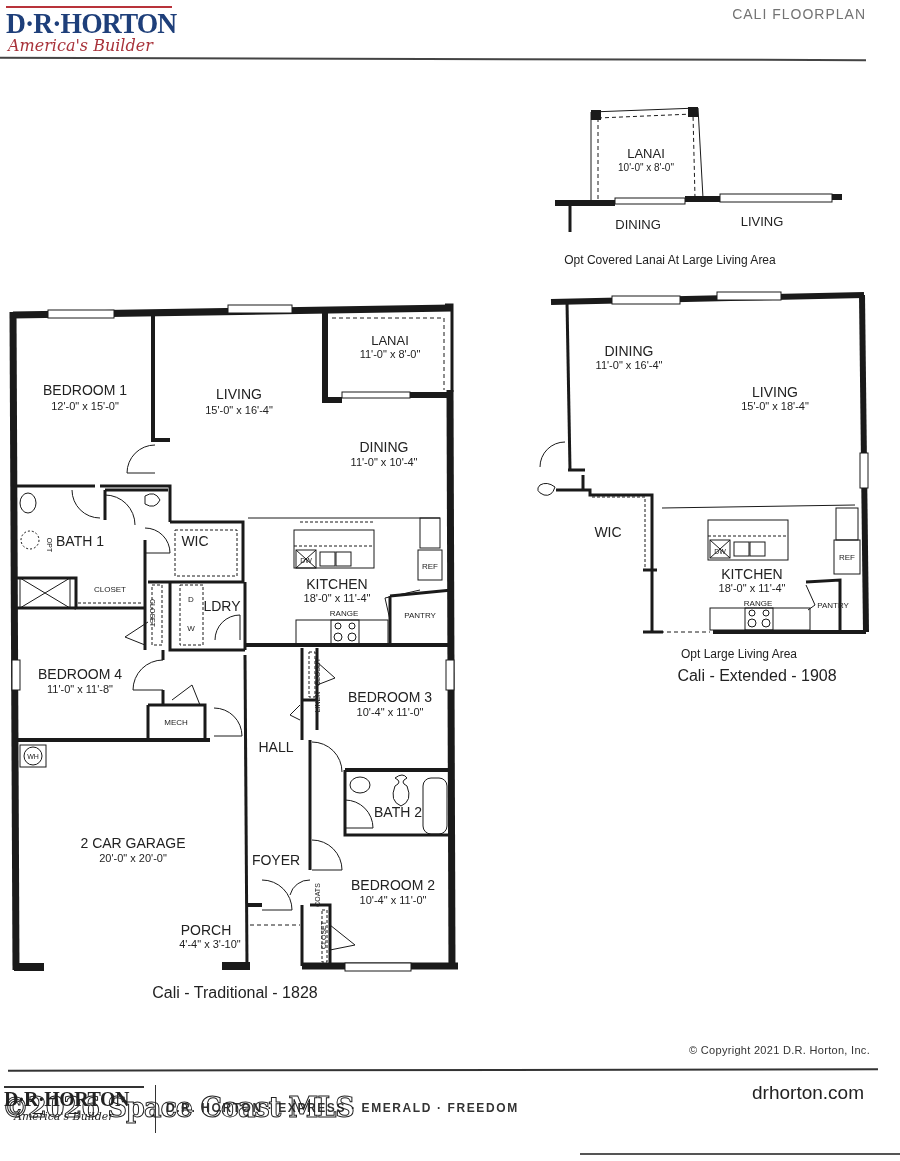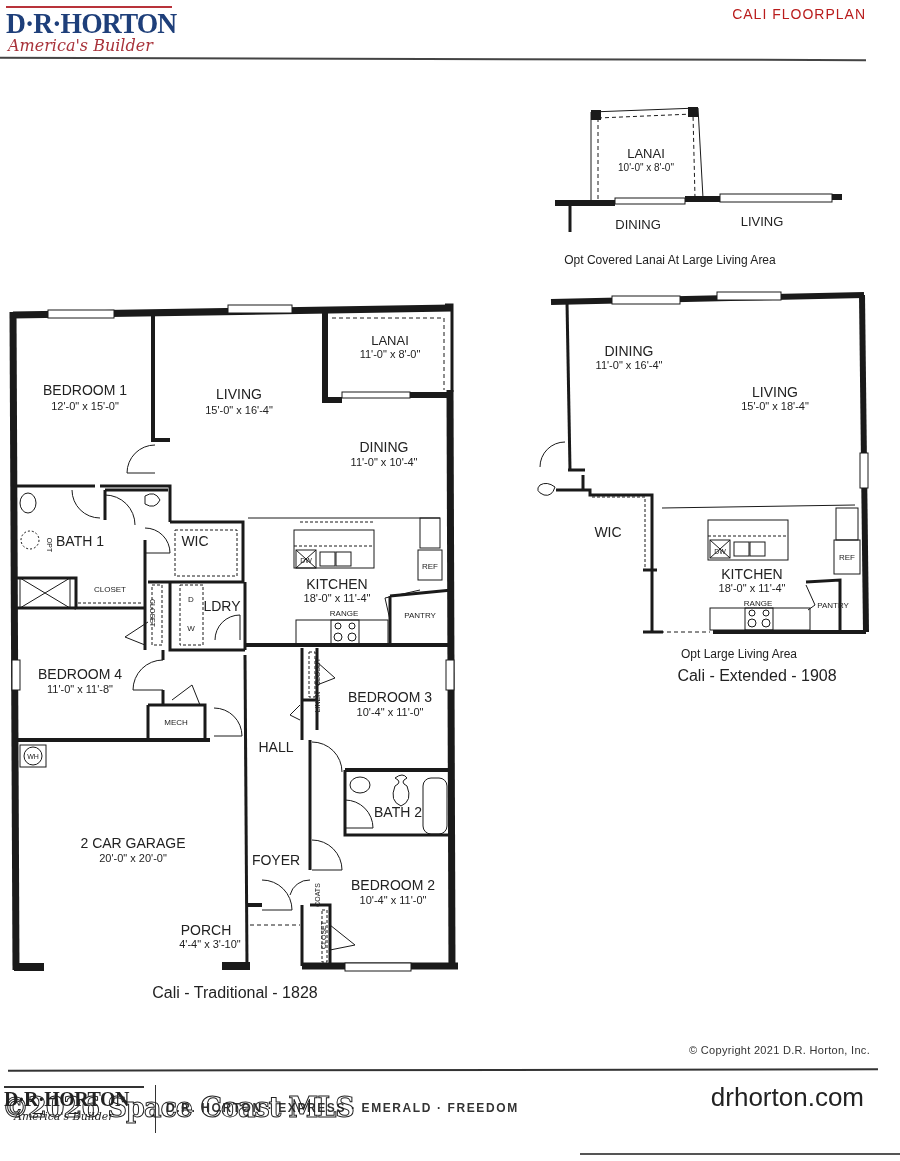--- a/index.html
+++ b/index.html
@@ -2,34 +2,34 @@
 <html><head>
 <meta charset="utf-8">
 <style>
   html,body{margin:0;padding:0;background:#fff;}
   body{width:900px;height:1161px;position:relative;overflow:hidden;font-family:"Liberation Sans",sans-serif;color:#1a1a1a;}
   .abs{position:absolute;}
   .logo-top{left:6px;top:6px;width:170px;}
   .logo-bar{height:2px;background:#b8323a;width:166px;margin-bottom:1px;}
   .logo-name{font-family:"Liberation Serif",serif;font-weight:bold;font-size:30px;letter-spacing:-1px;color:#1e3f7a;line-height:28px;transform:scaleX(0.92);transform-origin:left;}
   .logo-tag{font-family:"DejaVu Serif",serif;font-style:italic;font-size:16px;color:#a8323a;margin-left:2px;line-height:18px;}
-  .title{right:34px;top:6px;font-size:14px;letter-spacing:1px;color:#b91c1c;}
+  .title{right:34px;top:6px;font-size:14px;letter-spacing:1px;color:#737373;}
   .hr-top{left:0;top:58px;width:866px;height:2px;background:#444;transform:rotate(0.15deg);}
   .hr-foot1{left:8px;top:1069px;width:870px;height:2px;background:#333;transform:rotate(-0.1deg);}
   .hr-foot2{left:580px;top:1153px;width:320px;height:2px;background:#555;}
   svg text{font-family:"Liberation Sans",sans-serif;fill:#222;}
   .caption{font-size:16px;color:#222;}
   .foot-logo{left:4px;top:1086px;width:148px;}
   .foot-logo .bar{height:2px;background:#333;width:140px;}
   .foot-logo .name{font-family:"Liberation Serif",serif;font-weight:bold;font-size:20px;color:#222;line-height:22px;letter-spacing:-0.5px;}
   .foot-logo .tag{font-family:"DejaVu Serif",serif;font-style:italic;font-size:11px;color:#222;margin-left:10px;}
   .foot-div{left:155px;top:1085px;width:1px;height:48px;background:#333;}
   .brands{left:166px;top:1101px;font-size:12px;letter-spacing:1.6px;font-weight:bold;color:#333;text-align:center;}
   .watermark{left:2px;top:1092px;font-family:"DejaVu Serif",serif;font-size:27px;color:transparent;-webkit-text-stroke:1px #222;letter-spacing:-1px;white-space:nowrap;font-weight:bold;}
-  .site{right:36px;top:1082px;font-size:26px;color:#222;}
+  .site{right:36px;top:1082px;font-size:19px;color:#222;}
   .copy{right:30px;top:1044px;font-size:11px;color:#333;letter-spacing:0.3px;}
 </style>
 </head>
 <body>
 
 <div class="abs logo-top">
   <div class="logo-bar"></div>
   <div class="logo-name">D·R·HORTON</div>
   <div class="logo-tag">America's Builder</div>
 </div>

